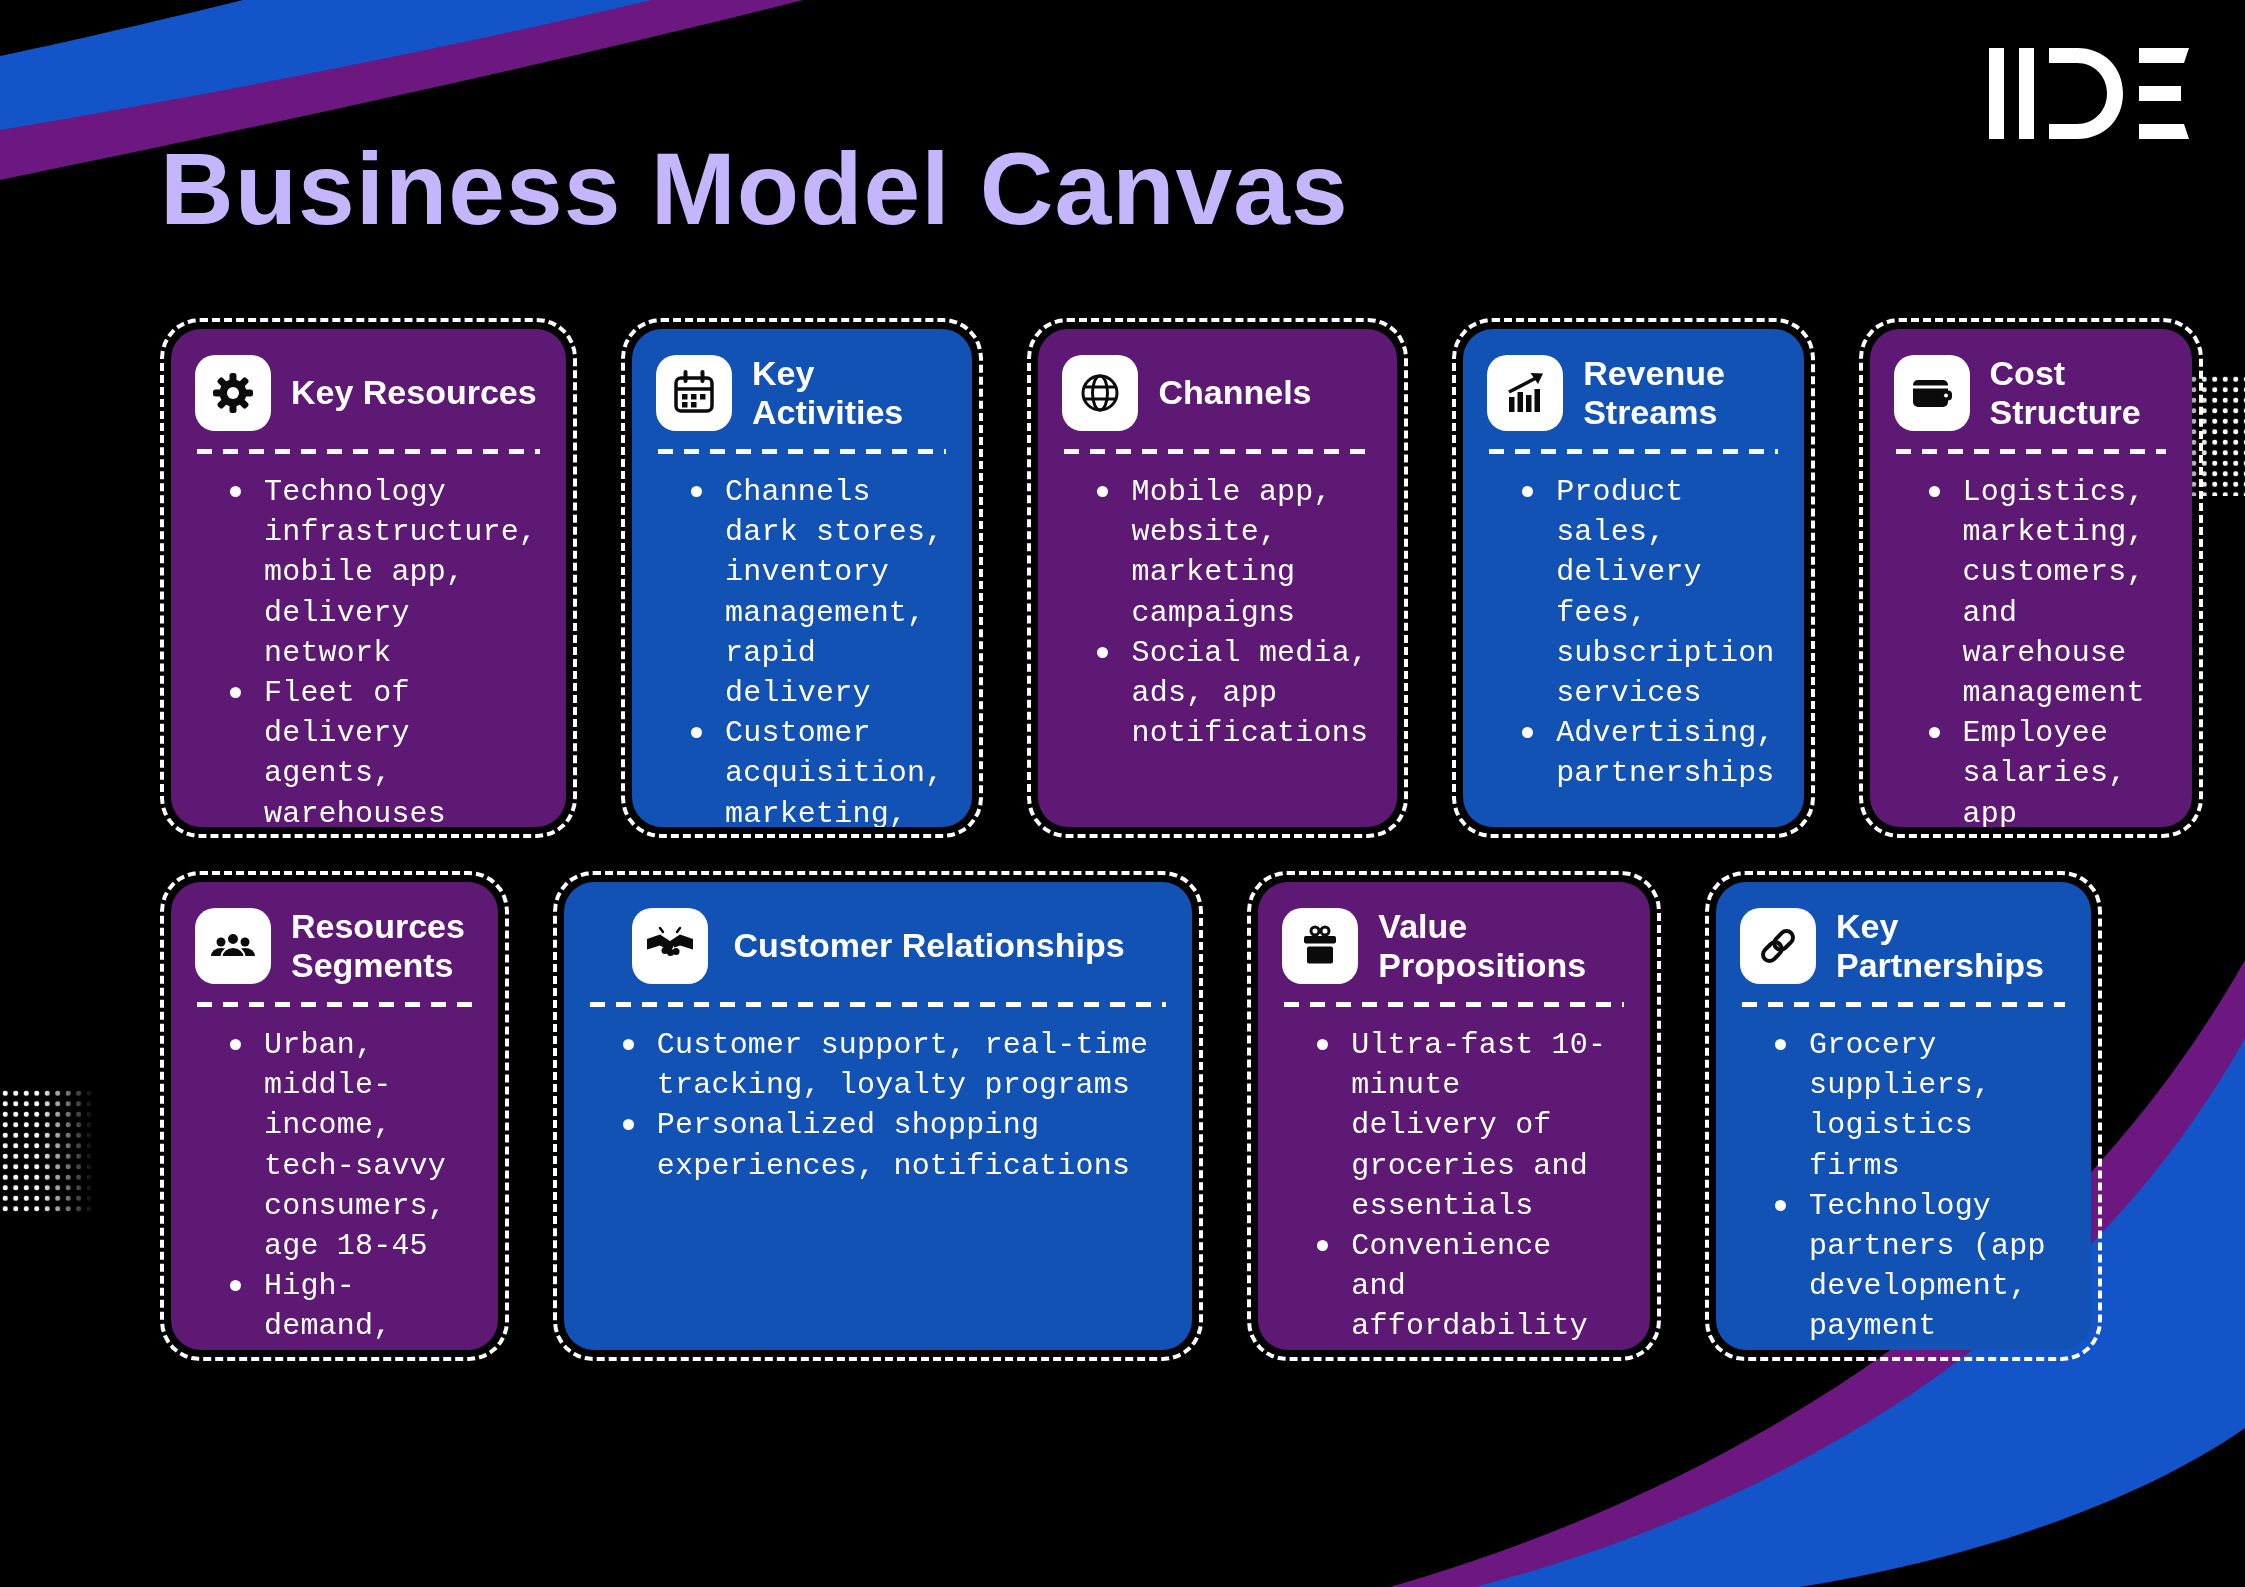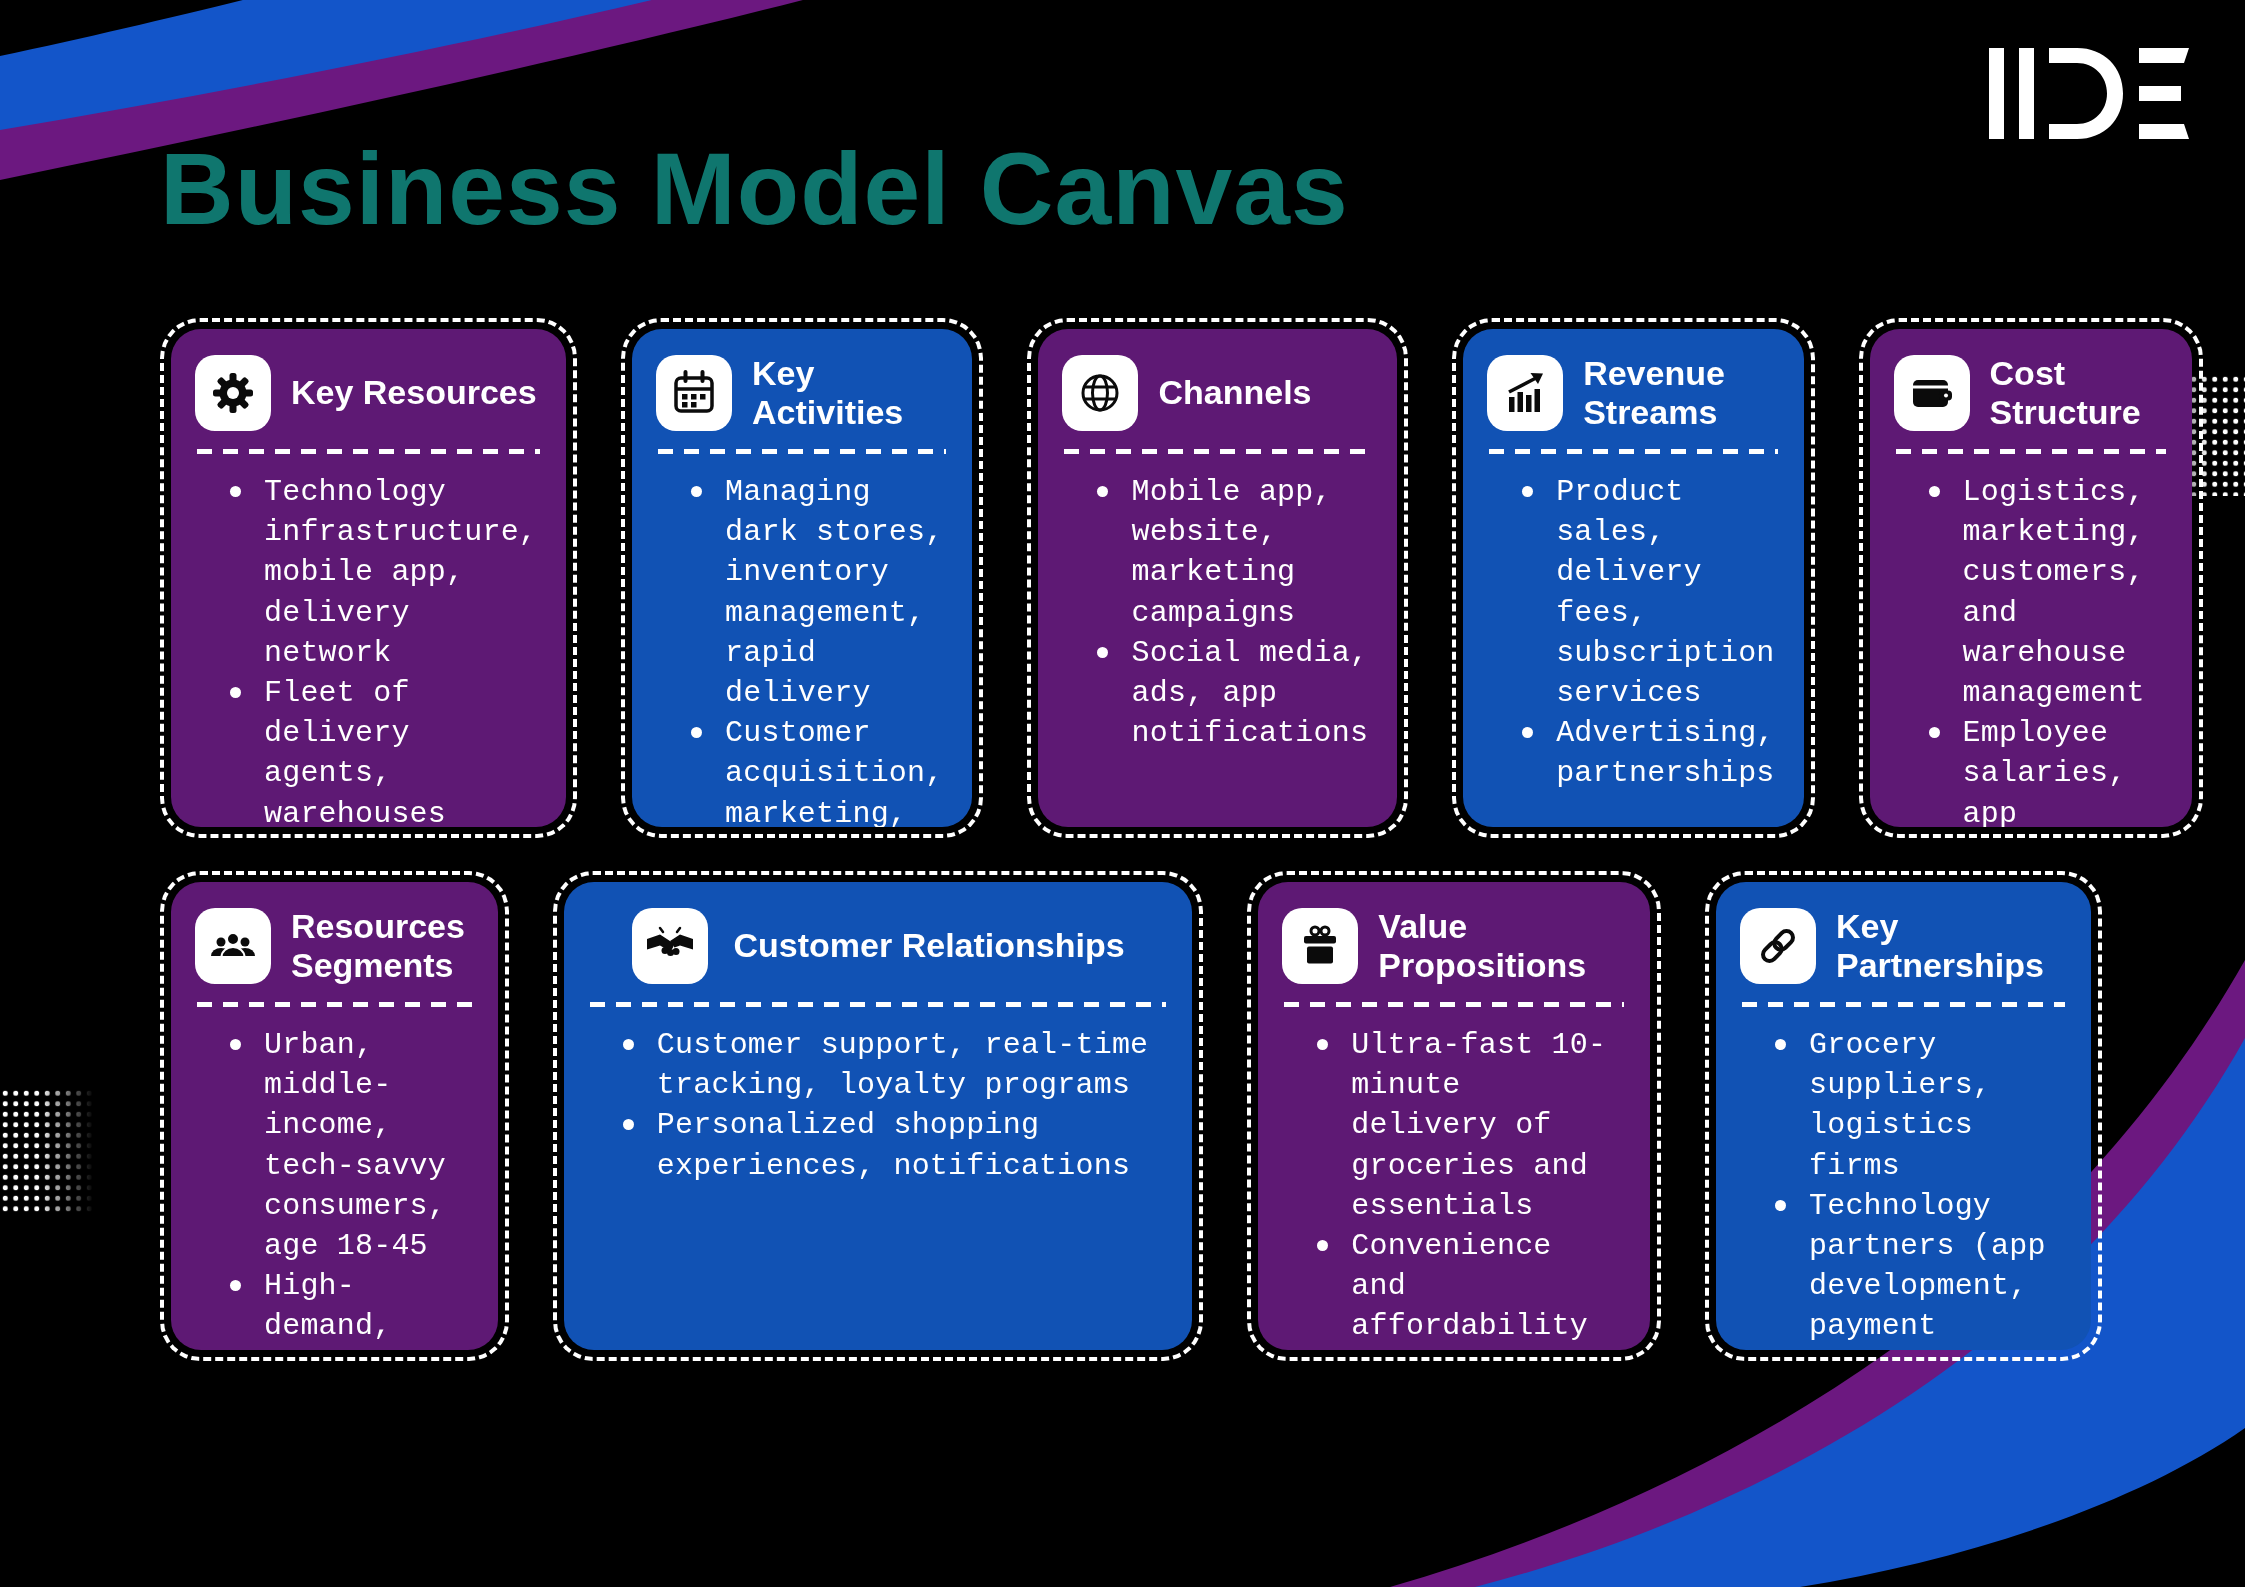--- a/index.html
+++ b/index.html
@@ -24,21 +24,21 @@
     right:0; top:374px; width:88px; height:122px;
     -webkit-mask-image:linear-gradient(to left, #000 40%, transparent 100%);
             mask-image:linear-gradient(to left, #000 40%, transparent 100%);
   }
 
   .logo { position:absolute; top:46px; right:56px; width:200px; height:95px; z-index:2; }
   .logo svg { width:100%; height:100%; display:block; }
 
   .page-title {
     position:absolute; left:160px; top:138px; z-index:2;
-    font-size:102px; font-weight:bold; letter-spacing:1px; color:#0f766e;
+    font-size:102px; font-weight:bold; letter-spacing:1px; color:#c4b5fd;
     line-height:1; white-space:nowrap;
   }
 
   .board { position:absolute; left:160px; top:318px; width:1942px; z-index:1; }
   .row { display:grid; gap:44px; }
   .row1 { grid-template-columns:repeat(5, 1fr); }
   .row2 { margin-top:33px; grid-template-columns:355fr 662fr 421fr 404fr; }
   .row1 .card { height:520px; }
   .row2 .card { height:490px; }
 
@@ -151,21 +151,21 @@
                   <rect x="62" y="52" width="11" height="11"></rect>
                 <rect x="26" y="68" width="11" height="11"></rect>
                   <rect x="44" y="68" width="11" height="11"></rect>
               </g>
             </svg>
           </span>
           <div class="card-title">Key Activities</div>
         </div>
         <div class="sep"></div>
         <ul class="bullets">
-          <li>Managing dark stores, inventory management, rapid delivery</li>
+          <li>Channels dark stores, inventory management, rapid delivery</li>
           <li>Customer acquisition, marketing, partnerships</li>
         </ul>
       </div>
     </div>
 
     <div class="card card--purple">
       <div class="card-fill">
         <div class="hdr">
           <span class="icon-box">
             <svg viewBox="0 0 100 100" fill="none" stroke="#0b0b0b" stroke-width="6">

